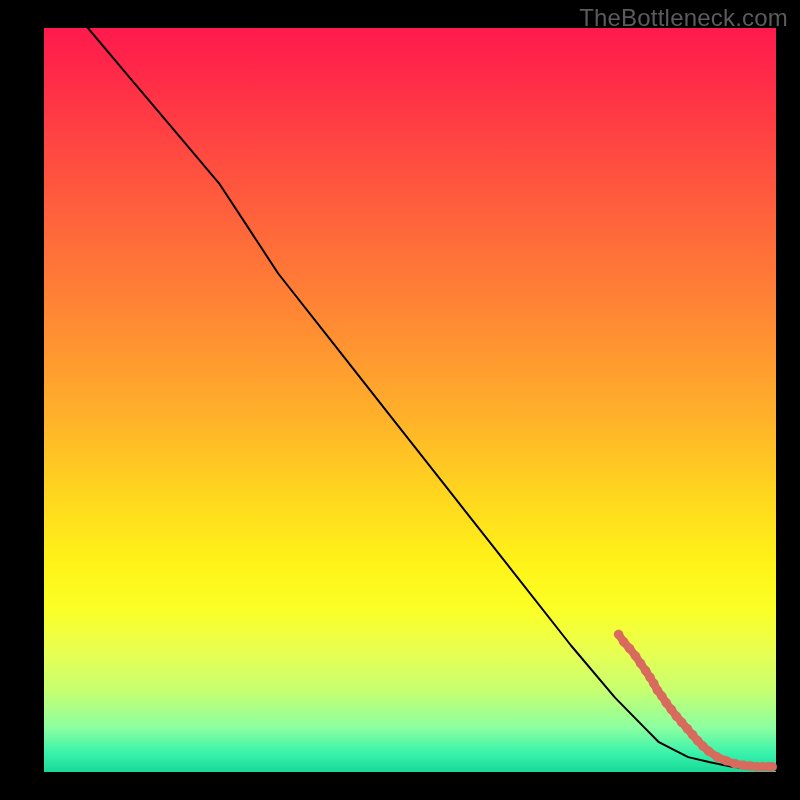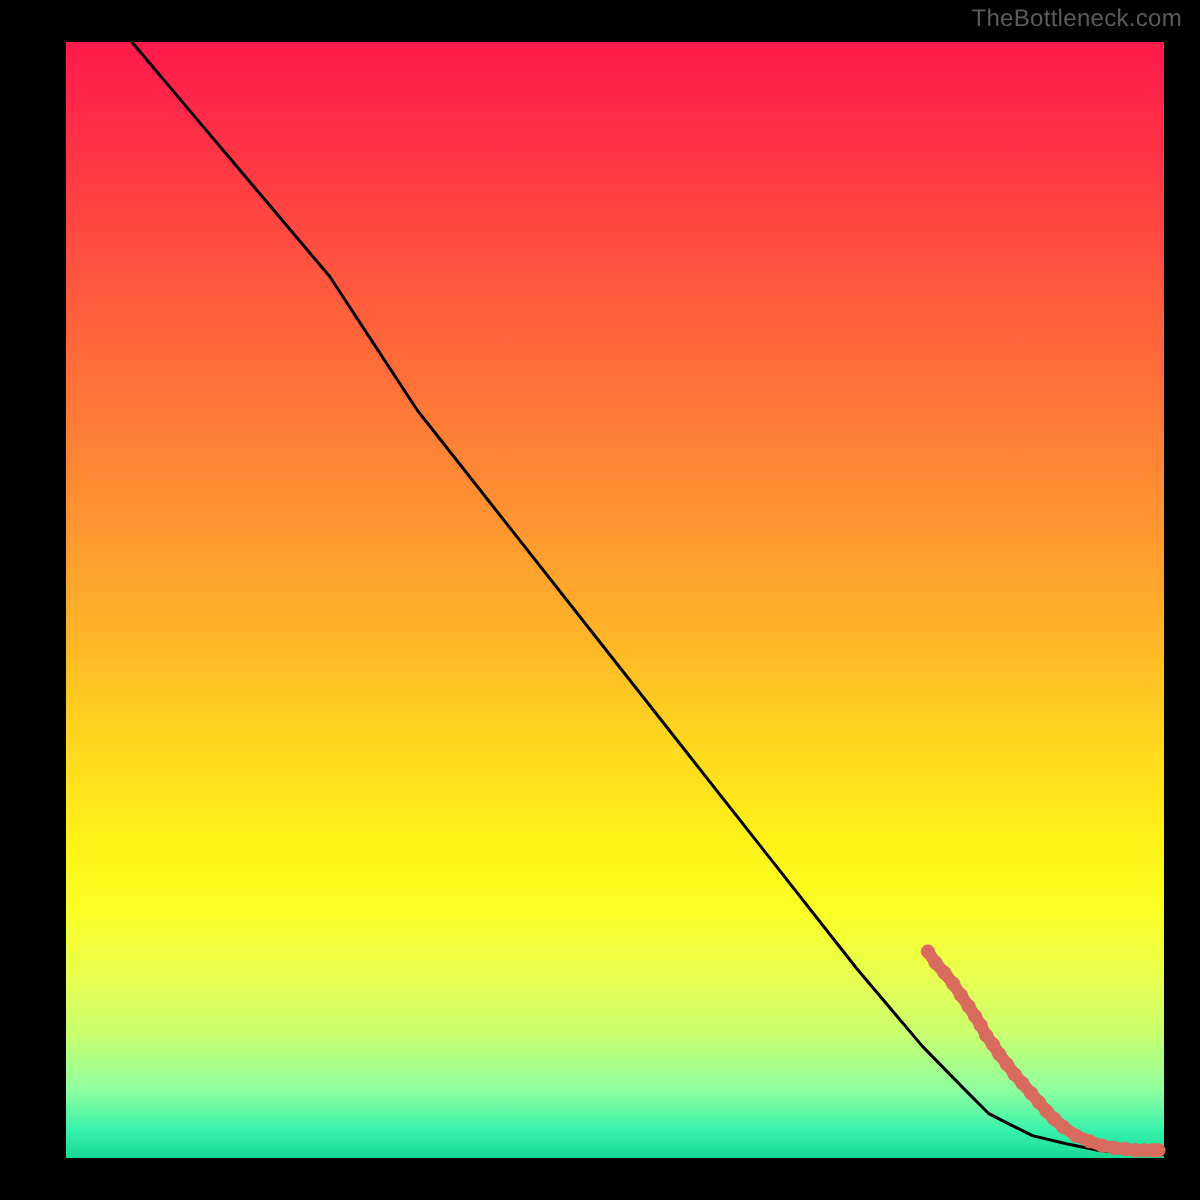--- a/index.html
+++ b/index.html
@@ -14,21 +14,21 @@
     position: relative;
     width: 800px;
     height: 800px;
     background: #000;
   }
   .watermark {
     position: absolute;
     top: 4px;
     right: 12px;
     color: #5b5b5b;
-    font-size: 16px;
+    font-size: 24px;
     font-weight: 500;
     letter-spacing: 0.2px;
     z-index: 50;
   }
   .plot-area {
     position: absolute;
     left: 44px;
     top: 28px;
     width: 732px;
     height: 744px;

